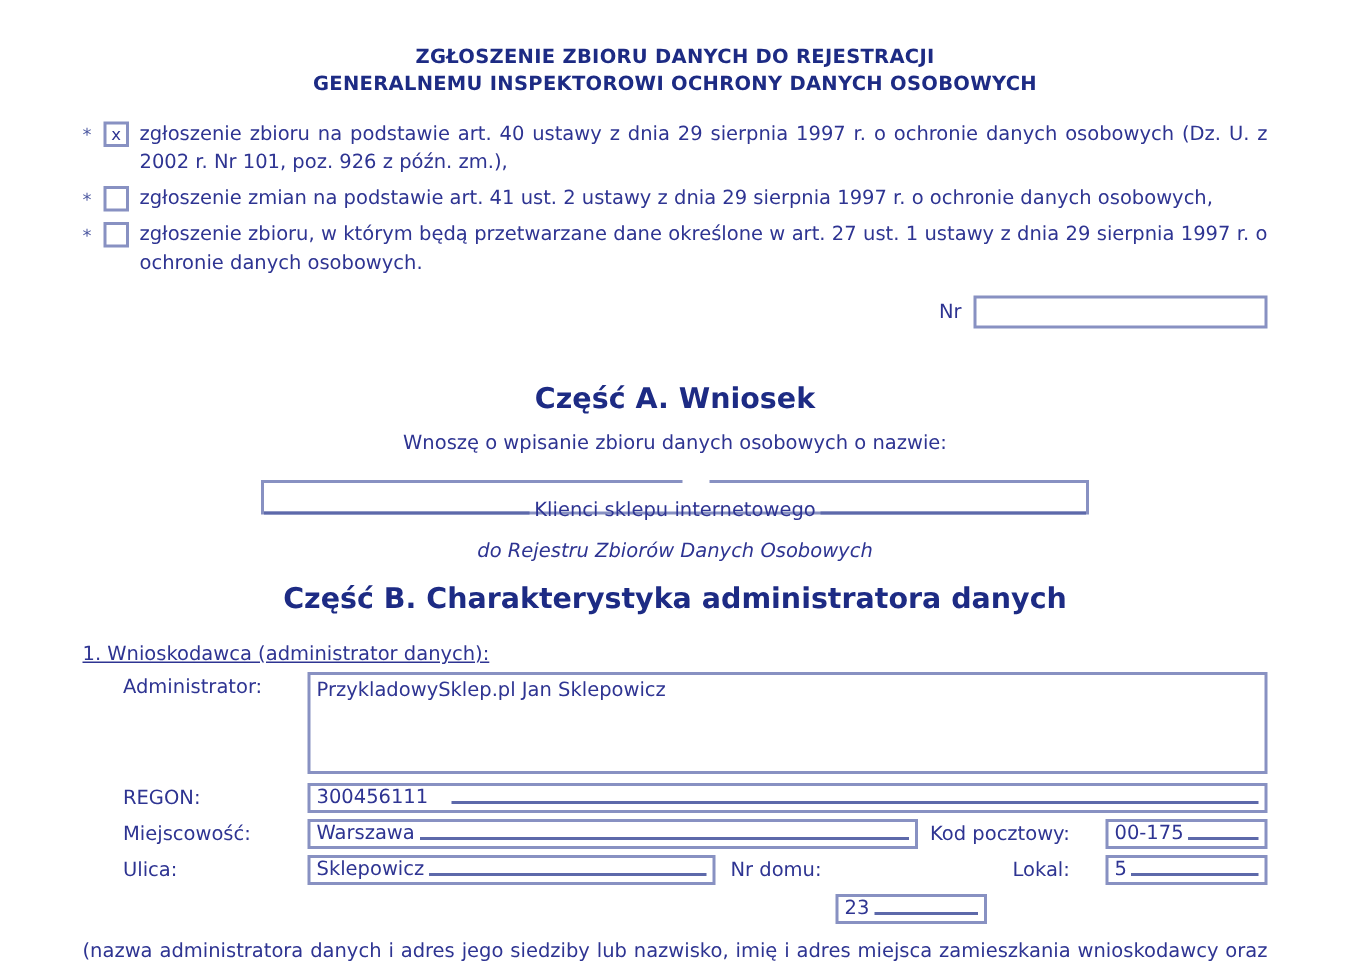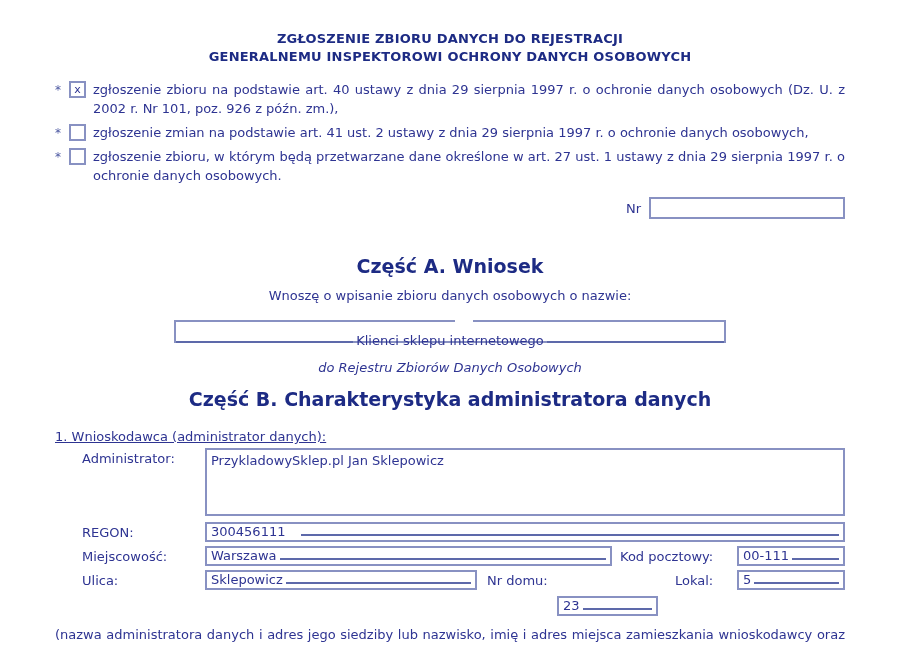--- a/index.html
+++ b/index.html
@@ -140,21 +140,21 @@
       </div>
 
       <div class="frow">
         <span class="flabel">Miejscowość:</span>
         <div class="fbox" style="width:407px;">
           <span class="val">Warszawa</span>
           <span class="fill"></span>
         </div>
         <span class="flabel-mid" style="width:117px; margin-left:8px;">Kod pocztowy:</span>
         <div class="fbox" style="width:108px;">
-          <span class="val">00-111</span>
+          <span class="val">00-175</span>
           <span class="fill"></span>
         </div>
       </div>
 
       <div class="frow">
         <span class="flabel">Ulica:</span>
         <div class="fbox" style="width:272px;">
           <span class="val">Sklepowicz</span>
           <span class="fill"></span>
         </div>

